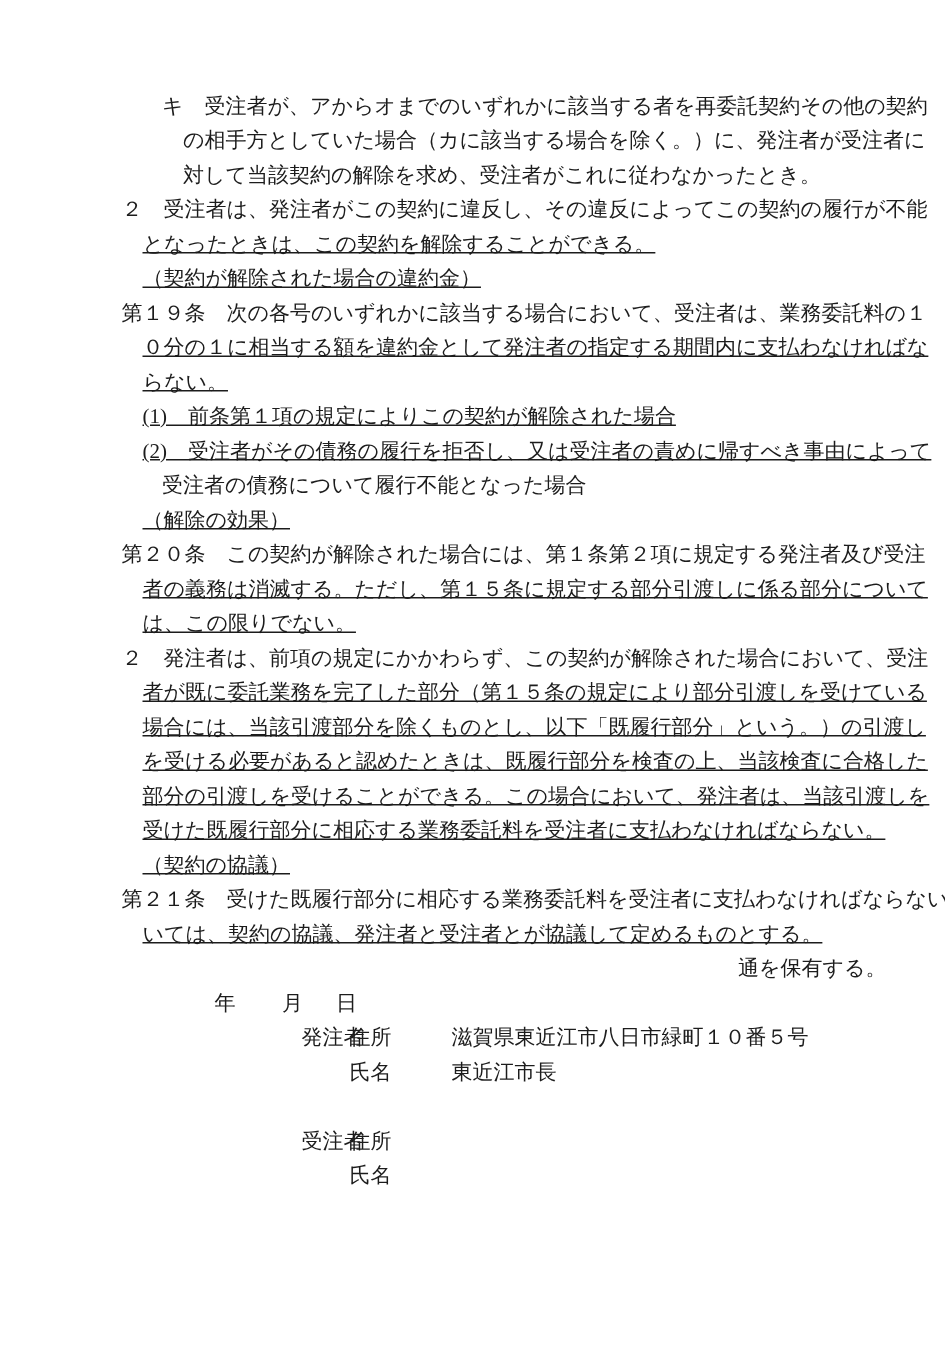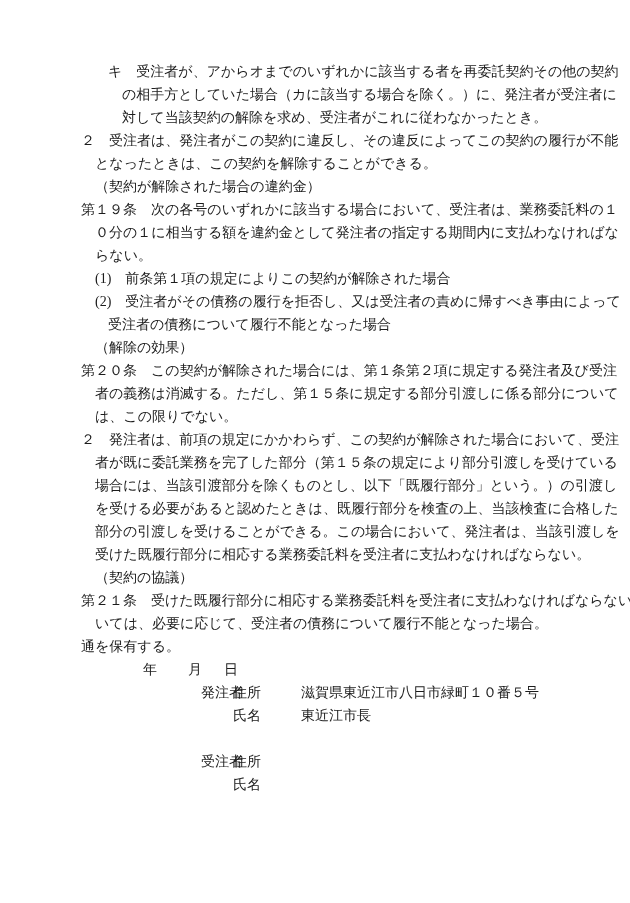--- a/index.html
+++ b/index.html
@@ -22,22 +22,22 @@
     left: 65px;
     width: 510px;
     font-size: 14px;
   }
   .line {
     height: 23px;
     line-height: 23px;
     white-space: pre;
     letter-spacing: 0;
   }
-  .indent-0 { padding-left: 0; }
-  .indent-1 { padding-left: 14px; }
+  .indent-0 { padding-left: 0; text-align: right; }
+  .indent-1 { padding-left: 14px; text-decoration: underline; }
   .indent-2 { padding-left: 27px; }
   .indent-3 { padding-left: 41px; }
   .blank-line { height: 23px; }
   .date-line {
     position: relative;
     height: 23px;
     line-height: 23px;
   }
   .date-line .y { position: absolute; left: 62px; }
   .date-line .m { position: absolute; left: 107px; }
@@ -76,21 +76,21 @@
         <div class="line indent-1">者の義務は消滅する。ただし、第１５条に規定する部分引渡しに係る部分について</div>
         <div class="line indent-1">は、この限りでない。</div>
         <div class="line indent-0">２　発注者は、前項の規定にかかわらず、この契約が解除された場合において、受注</div>
         <div class="line indent-1">者が既に委託業務を完了した部分（第１５条の規定により部分引渡しを受けている</div>
         <div class="line indent-1">場合には、当該引渡部分を除くものとし、以下「既履行部分」という。）の引渡し</div>
         <div class="line indent-1">を受ける必要があると認めたときは、既履行部分を検査の上、当該検査に合格した</div>
         <div class="line indent-1">部分の引渡しを受けることができる。この場合において、発注者は、当該引渡しを</div>
         <div class="line indent-1">受けた既履行部分に相応する業務委託料を受注者に支払わなければならない。</div>
         <div class="line indent-1">（契約の協議）</div>
         <div class="line indent-0">第２１条　受けた既履行部分に相応する業務委託料を受注者に支払わなければならない</div>
-        <div class="line indent-1">いては、必要に応じて、受注者の債務について履行不能となった場合。</div>
+        <div class="line indent-1">いては、契約の協議、発注者と受注者とが協議して定めるものとする。</div>
         <div class="line indent-0">通を保有する。</div>
       </div>
 
     <div class="date-line">
       <span class="y">年</span>
       <span class="m">月</span>
       <span class="d">日</span>
     </div>
 
     <div id="signature-block">

